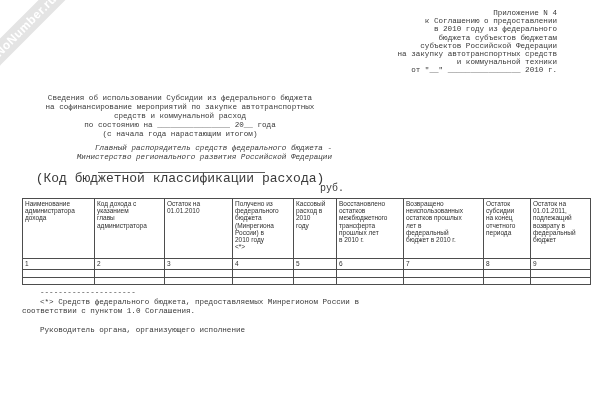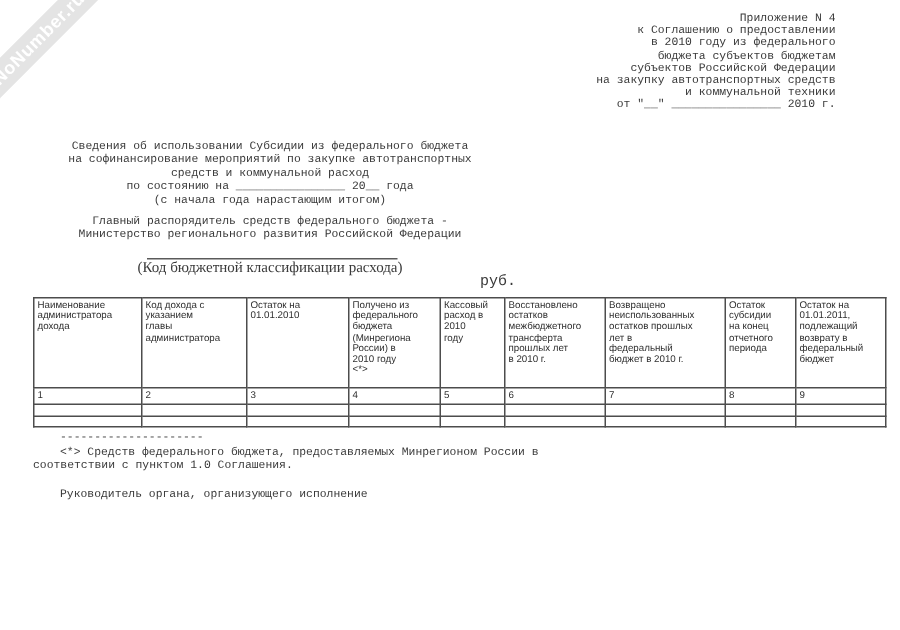--- a/index.html
+++ b/index.html
@@ -23,30 +23,30 @@
   .mono{font-family:"Liberation Mono","DejaVu Sans Mono",monospace;color:#3a3a3a;}
   .appendix{
     position:absolute;top:9px;right:43px;text-align:right;
     font-size:7.6px;line-height:8.2px;white-space:nowrap;
   }
   .doc-title{
     position:absolute;left:28px;top:94px;width:304px;text-align:center;
     font-size:7.6px;line-height:9px;white-space:nowrap;
   }
   .grbs{
-    position:absolute;left:28px;top:144px;width:304px;text-align:center;
-    font-size:7.6px;line-height:9px;white-space:nowrap;
+    position:absolute;left:28px;top:144px;width:304px;text-align:right;
+    font-size:7.6px;line-height:9px;white-space:nowrap;font-style:italic;
   }
   .kbk-line{
     position:absolute;left:98px;top:172px;width:167px;height:0;
     border-top:1px solid #5a5a5a;
   }
   .kbk-caption{
     position:absolute;left:28px;top:174px;width:304px;text-align:center;
-    font-size:10px;line-height:9px;white-space:nowrap;font-family:Liberation Serif, serif;
+    font-size:13px;line-height:9px;white-space:nowrap;
   }
   .rub{
     position:absolute;left:320px;top:184px;font-size:10px;line-height:9px;
   }
   
   table.main{
     position:absolute;left:22px;top:198px;width:568px;
     border-collapse:collapse;table-layout:fixed;
     font-family:"Liberation Sans",sans-serif;color:#2f2f2f;
   }

